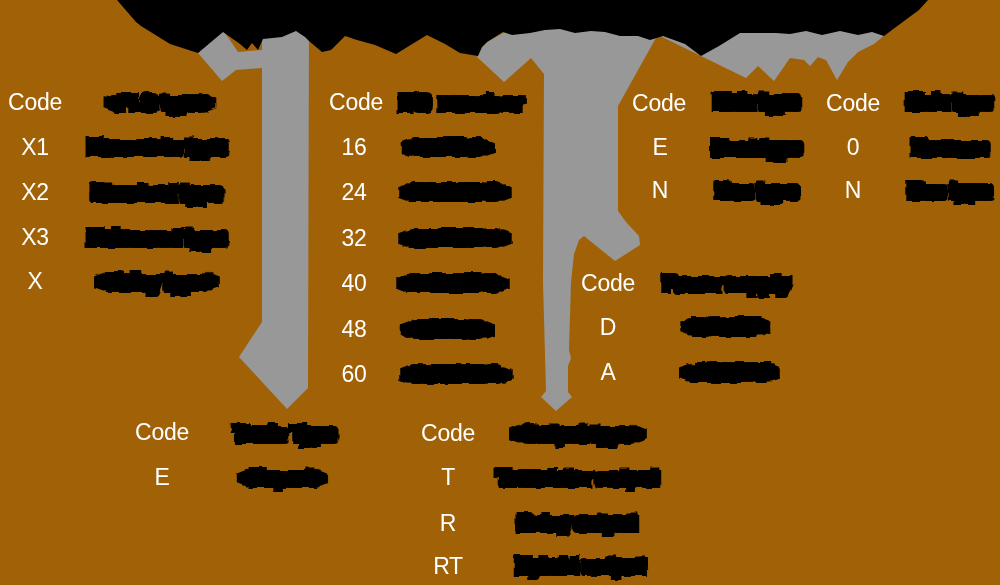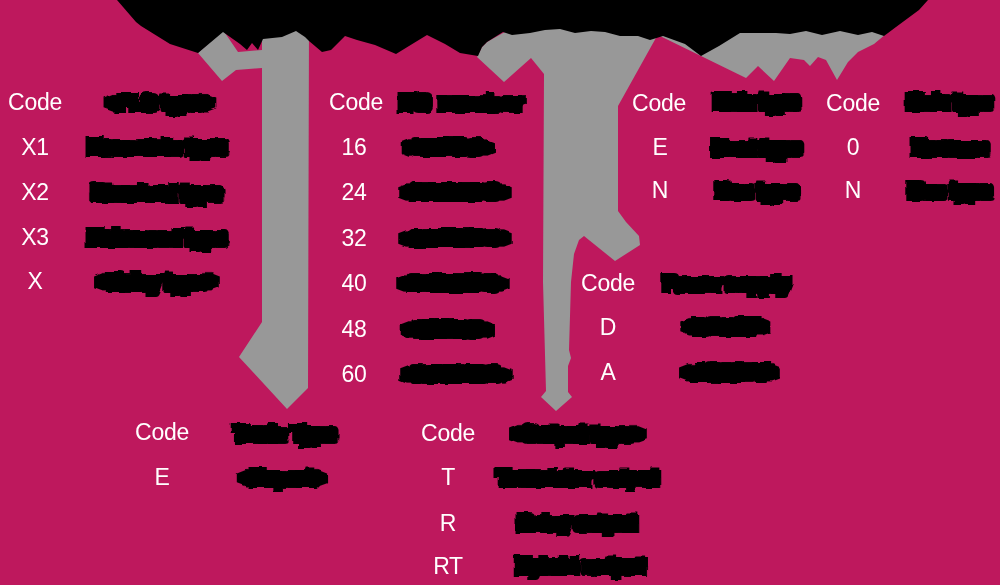--- a/index.html
+++ b/index.html
@@ -1,16 +1,16 @@
 <!DOCTYPE html>
 <html><head>
 <meta charset="utf-8">
 <style>
   html,body{margin:0;padding:0;}
-  #stage{position:relative;width:1000px;height:585px;background:#be185d;overflow:hidden;filter:blur(0.55px);}
+  #stage{position:relative;width:1000px;height:585px;background:#a16207;overflow:hidden;filter:blur(0.55px);}
   svg{display:block;}
   text{font-family:"Liberation Sans",sans-serif;}
   .wt{fill:#ffffff;font-size:23px;letter-spacing:-0.3px;}
   .bt{fill:#000000;font-size:19px;font-weight:bold;letter-spacing:0.2px;}
   .bt2{fill:#000000;font-size:17px;font-weight:bold;letter-spacing:0.2px;}
   .bt3{fill:#000000;font-size:17.5px;font-weight:bold;letter-spacing:0.5px;}
 </style>
 </head>
 <body>
 <div id="stage">

